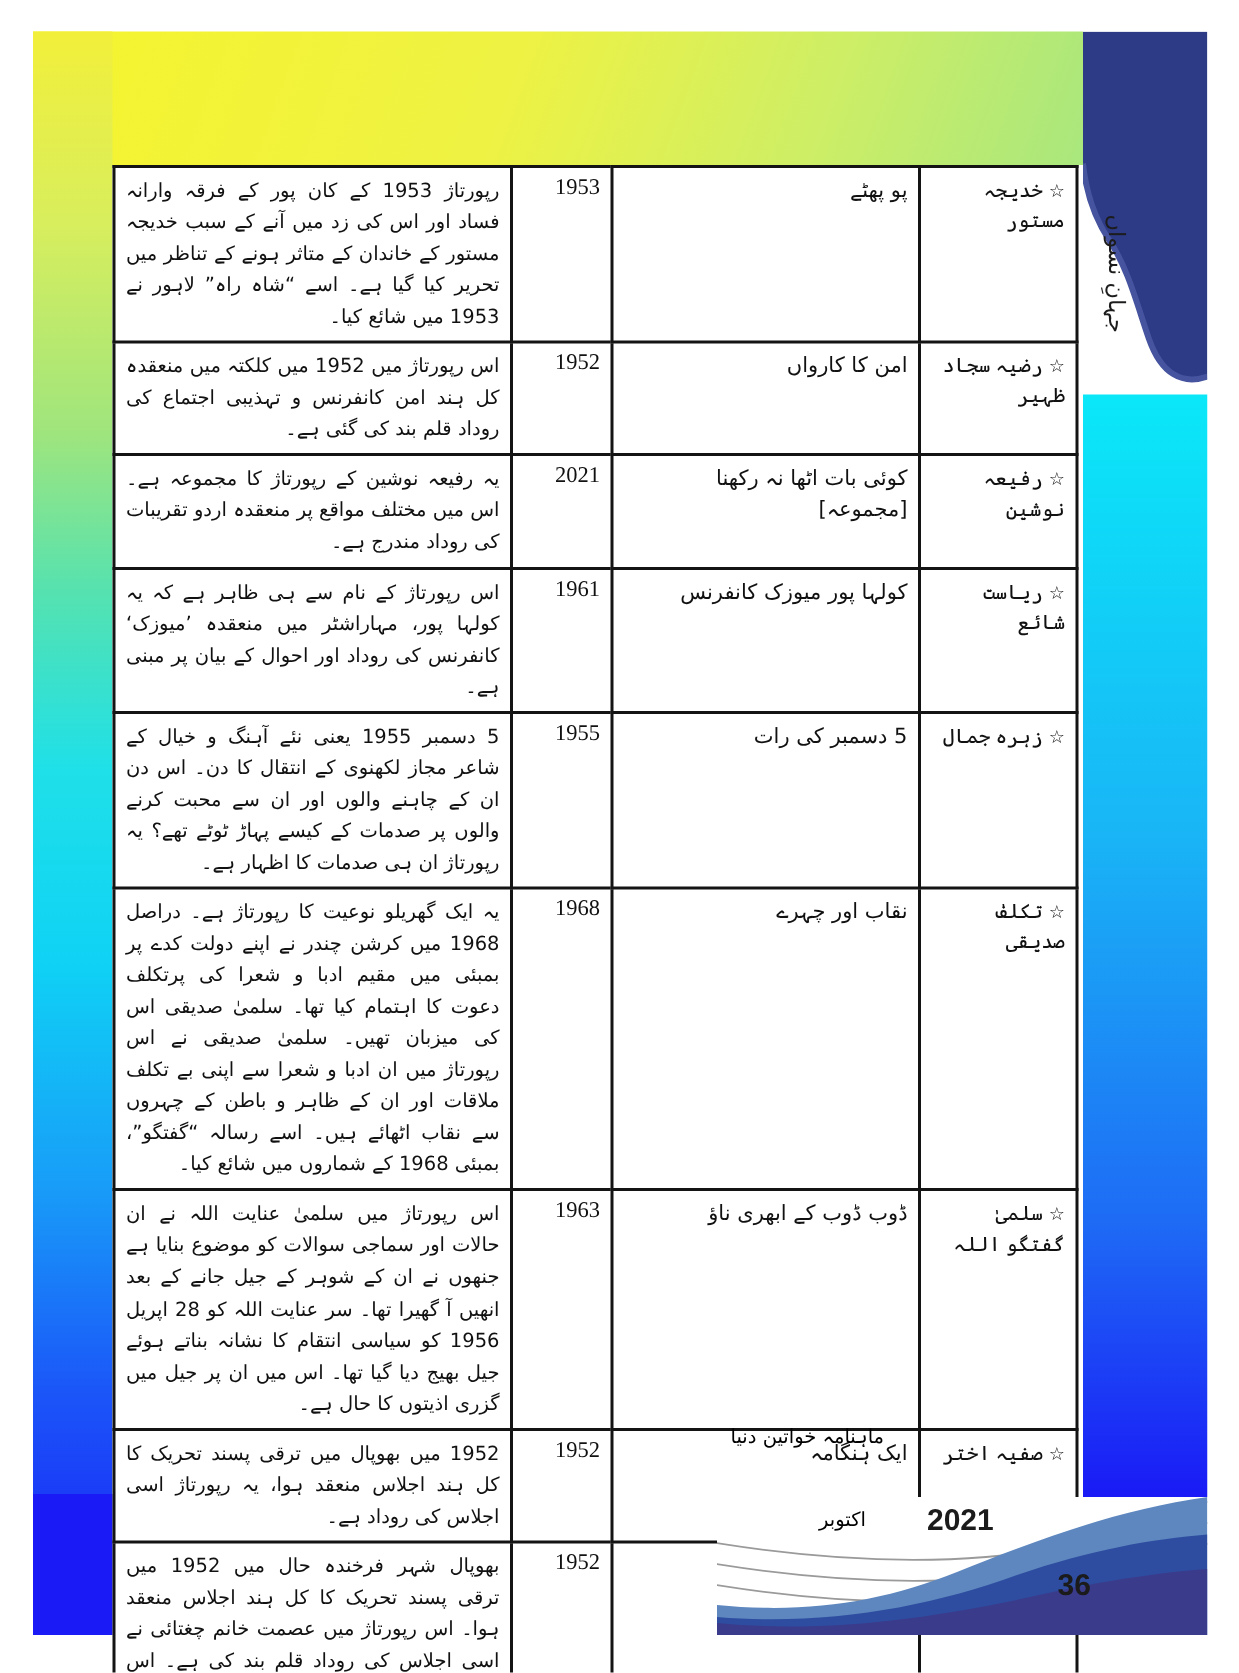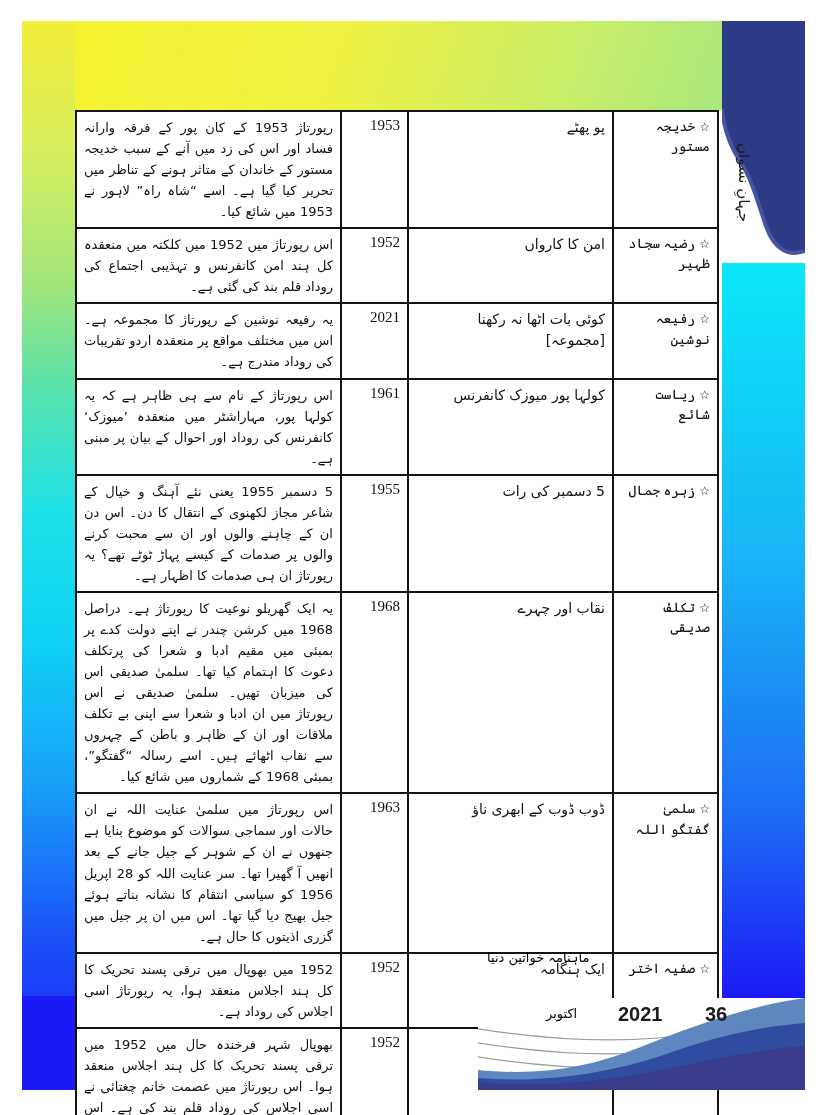--- a/index.html
+++ b/index.html
@@ -37,21 +37,21 @@
     font-size:15px;white-space:nowrap;direction:rtl;color:#1c1c1c;
   }
   
   .footer-art{
     position:absolute;left:478px;top:998px;width:327px;height:92px;
     background:#ffffff;overflow:hidden;
   }
   .footer-text span{position:absolute;}
   .f-num{font-family:"Liberation Sans",sans-serif;font-weight:bold;font-size:20px;color:#1b1b1b;}
   .f-urdu{font-size:13px;color:#000000;direction:rtl;}
-  #f-36{left:705px;top:1003px;text-align:center;}
+  #f-36{left:705px;top:1046px;text-align:center;}
   #f-2021{left:618px;top:1003px;}
   #f-month{left:546px;top:1006px;}
   #f-mag{left:487px;top:950px;}
   
   table.report{
     position:absolute;left:75px;top:110px;width:642px;height:885px;
     border-collapse:collapse;table-layout:fixed;direction:rtl;
     background:#ffffff;
   }
   table.report td{

